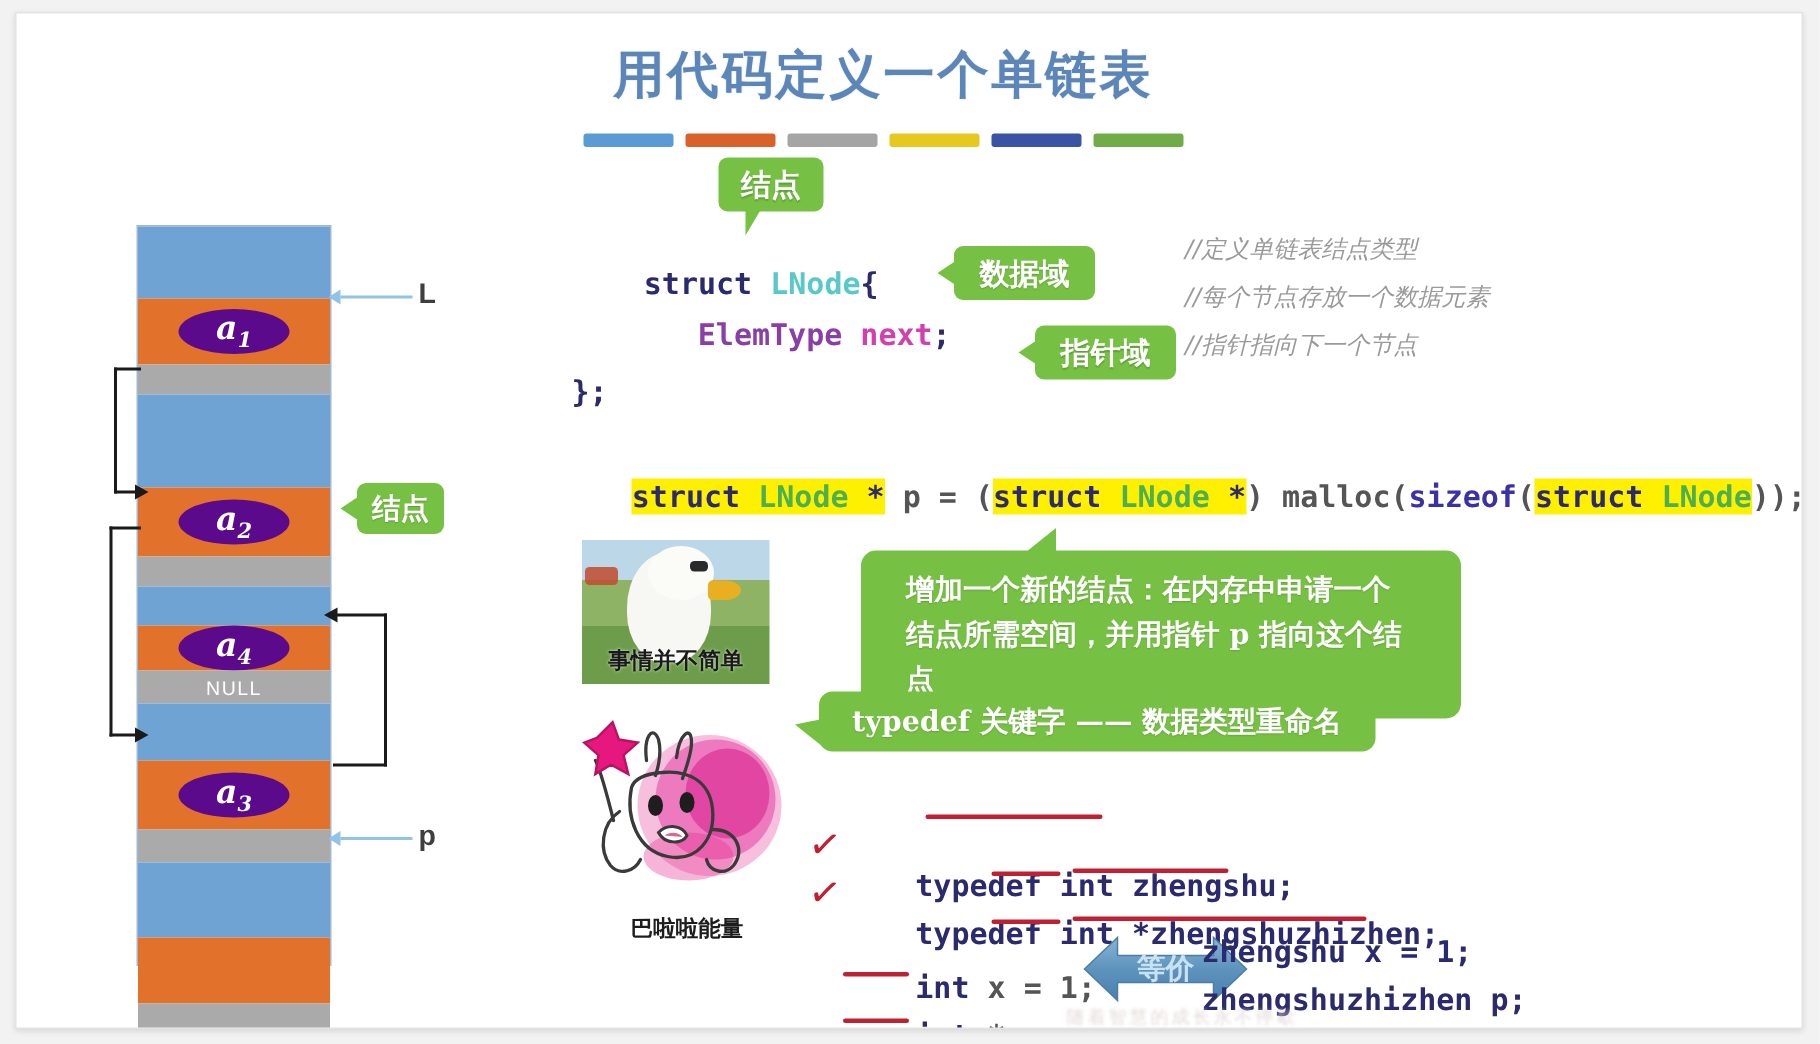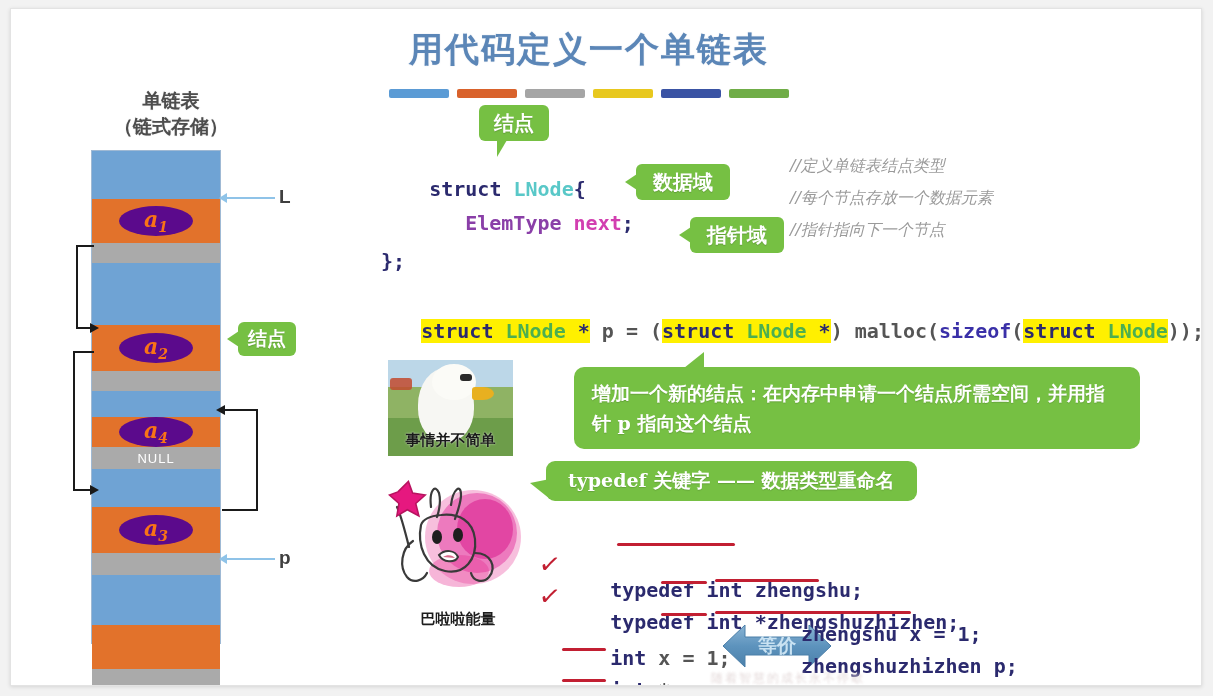--- a/index.html
+++ b/index.html
@@ -49,21 +49,21 @@
   #memcol .orange { background: #e2722b; }
   #memcol .gray   { background: #aaaaaa; }
   .ellipse {
     position: absolute; left: 50%; top: 50%;
     transform: translate(-50%,-50%);
     width: 74px; height: 30px;
     background: #5b0a8c; border-radius: 50%;
     display: flex; align-items: center; justify-content: center;
   }
   .ellipse .lbl {
-    color: #f97316; font-style: italic;
+    color: #ffffff; font-style: italic;
     font-family: "DejaVu Serif", serif;
     font-size: 22px; font-weight: bold; line-height: 1;
   }
   .ellipse .lbl sub { font-size: 14px; font-style: italic; }
   .nulltxt {
     position: absolute; left: 0; top: 0; width: 100%; height: 100%;
     display: flex; align-items: center; justify-content: center;
     color: #ffffff; font-size: 13px; letter-spacing: 1px;
     font-family: "Liberation Sans", sans-serif;
   }
@@ -130,21 +130,21 @@
 
   .comment {
     position: absolute;
     font-family: "DejaVu Sans", sans-serif;
     font-style: italic; color: #9a9a9a; font-size: 16px;
   }
 
   
   #green-box {
     position: absolute; left: 563px; top: 358px;
-    width: 566px; padding: 11px 18px;
+    width: 400px; padding: 11px 30px;
     background: #76c043; border-radius: 10px;
     color: #ffffff; font-size: 19px; line-height: 30px;
     font-family: "DejaVu Serif", serif; font-weight: bold;
     text-shadow: 0 1px 1px rgba(0,0,0,.15);
   }
   #green-box .tail {
     position: absolute; left: 104px; top: -15px;
     width: 0; height: 0;
     border-right: 20px solid #76c043;
     border-top: 16px solid transparent;
@@ -222,24 +222,20 @@
   <div id="title" style="color: rgb(91, 134, 183);">用代码定义一个单链表</div>
   <div id="title-bars">
     <span style="background:#5b9bd5"></span>
     <span style="background:#d9622b"></span>
     <span style="background:#a5a5a5"></span>
     <span style="background:#e8c81e"></span>
     <span style="background:#3a53a4"></span>
     <span style="background:#70ad47"></span>
   </div>
 
-  <div id="diag-title">
-    <div>单链表</div>
-    <div>（链式存储）</div>
-  </div>
 
   <div id="memcol">
     <div class="seg blue" style="height:48px"></div>
     <div class="seg orange" style="height:44px">
       <div class="ellipse">
         <span class="lbl">a<sub>1</sub></span>
       </div>
     </div>
     <div class="seg gray" style="height:20px"></div>
     <div class="seg blue" style="height:62px"></div>

